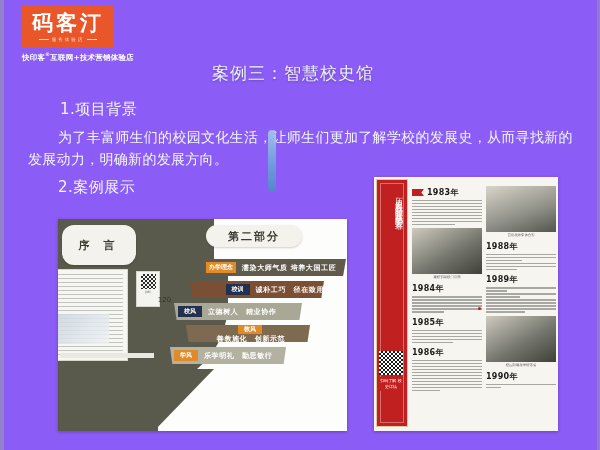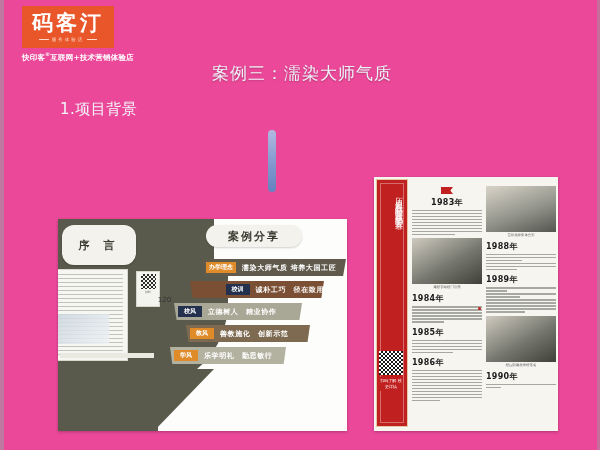--- a/index.html
+++ b/index.html
@@ -2,21 +2,21 @@
 <html><head>
 <meta charset="utf-8">
 <style>
   html,body{margin:0;padding:0;}
   body{
     width:600px;height:450px;overflow:hidden;
     background:#2c73b8;
     font-family:"DejaVu Sans","Liberation Sans",sans-serif;
     position:relative;
   }
-  .slide{position:absolute;inset:0;background:#ec4899;}
+  .slide{position:absolute;inset:0;background:#8b5cf6;}
   
   .edge-l{position:absolute;left:0;top:0;width:4px;height:450px;background:#9aa0a6;opacity:.55;}
   .edge-r{position:absolute;right:0;top:0;width:3px;height:450px;background:#9aa0a6;opacity:.45;}
 
   
   .logo-wrap{position:absolute;left:22px;top:6px;width:92px;}
   .logo-box{background:#e8562a;width:92px;height:42px;display:flex;flex-direction:column;
             align-items:center;justify-content:center;}
   .logo-main{color:#fff;font-size:21px;font-weight:bold;letter-spacing:3px;line-height:1;
              font-family:"DejaVu Sans","Liberation Sans",sans-serif;}
@@ -99,21 +99,21 @@
             font-family:"DejaVu Serif","Liberation Serif",serif;}
   .pr-qr{position:absolute;left:5px;top:174px;width:24px;}
   .pr-qr-sq{width:24px;height:24px;background:
      repeating-conic-gradient(#1a1a1a 0 25%,#fff 0 50%) 0 0/4px 4px;}
   .pr-qr-cap{margin-top:2px;background:#c0201f;color:#fff;font-size:4px;text-align:center;
              line-height:1.5;padding:1px 0;}
 
   .col{position:absolute;top:6px;width:70px;}
   .col-a{left:38px;}
   .col-b{left:112px;}
-  .yr{color:#1a1a1a;font-size:8px;font-weight:bold;margin:4px 0 2px;letter-spacing:.3px;flex-direction:column;}
+  .yr{color:#1a1a1a;font-size:8px;font-weight:bold;margin:4px 0 2px;letter-spacing:.3px;}
   .yr.first{display:flex;align-items:center;gap:3px;}
   .flag{width:12px;height:7px;background:#c0201f;clip-path:polygon(0 0,100% 0,78% 50%,100% 100%,0 100%);}
   .lines{height:auto;}
   .lines i{display:block;height:1.4px;background:#8d8d88;margin-bottom:1.6px;opacity:.75;}
   .ph{width:100%;margin:3px 0 1px;}
   .ph-img{width:100%;height:46px;background:linear-gradient(160deg,#d9d4c9,#8d8f86 60%,#53554e);}
   .ph-img.bw{background:linear-gradient(150deg,#cfcabf,#76786f 55%,#3f4139);}
   .ph-cap{font-size:3.4px;color:#666;text-align:center;margin-top:1px;}
   .pr-dot{position:absolute;left:104px;top:130px;width:3px;height:3px;background:#c0201f;border-radius:50%;}
 </style>
@@ -126,35 +126,37 @@
   <div class="edge-r"></div>
 
   <div class="logo-wrap">
     <div class="logo-box">
       <div class="logo-main">码客汀</div>
       <div class="logo-sub">服务体验店</div>
     </div>
     <div class="logo-tag"><span>快印客</span><sup>®</sup><span>互联网+技术营销体验店</span></div>
   </div>
 
-  <div class="title-sub">案例三：濡染大师气质</div>
+  <div class="title-sub">案例三：智慧校史馆</div>
 
   <div class="h-item1">1.项目背景</div>
+  <div class="para">为了丰富师生们的校园文化生活，让师生们更加了解学校的发展史，从而寻找新的发展动力，明确新的发展方向。</div>
+  <div class="h-item2">2.案例展示</div>
 
   <div class="cursor"></div>
 
   <div class="photo-l">
     <div class="pl-dark"></div>
     <div class="pl-dark2"></div>
     <div class="pl-curve"></div>
     <div class="pl-curve2"></div>
     <div class="pl-wedge"></div>
 
     <div class="tab tab-xu">序 言</div>
-    <div class="tab tab-fz">案例分享</div>
+    <div class="tab tab-fz">第二部分</div>
 
     <div class="panel">
       <div class="panel-lines"></div>
       <div class="panel-img"></div>
     </div>
     <div class="panel-foot"></div>
 
     <div class="qr-card">
       <div class="qr-sq"></div>
       <div class="qr-cap">扫码</div>
@@ -170,21 +172,21 @@
       <div class="bar" style="margin-left:22px;width:134px;justify-content:flex-end;">
         <span class="skew" style="width:134px;background:#7a4f34;"></span>
         <span class="chip" style="background:#23314f;">校训</span>
         <span class="txt">诚朴工巧　径在致用</span>
       </div>
       <div class="bar" style="margin-left:6px;width:128px;text-align:right;">
         <span class="skew" style="width:128px;background:#a9a795;"></span>
         <span class="chip" style="background:#23314f;">校风</span>
         <span class="txt">立德树人　精业协作</span>
       </div>
-      <div class="bar" style="margin-left:18px;width:124px;">
+      <div class="bar" style="margin-left:18px;width:124px;flex-direction:column;">
         <span class="skew" style="width:124px;background:#7d6a50;"></span>
         <span class="chip" style="background:#e08b2a;">教风</span>
         <span class="txt">善教施化　创新示范</span>
       </div>
       <div class="bar" style="margin-left:2px;width:116px;">
         <span class="skew" style="width:116px;background:#b3b1a0;"></span>
         <span class="chip" style="background:#e08b2a;">学风</span>
         <span class="txt">乐学明礼　勤思敏行</span>
       </div>
     </div>

